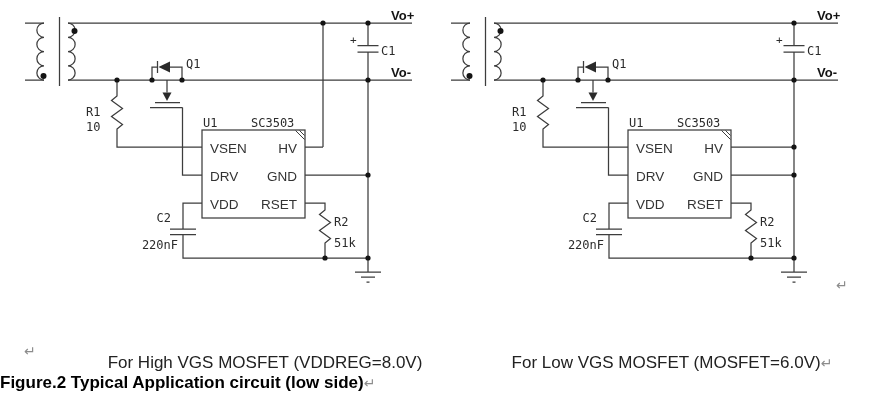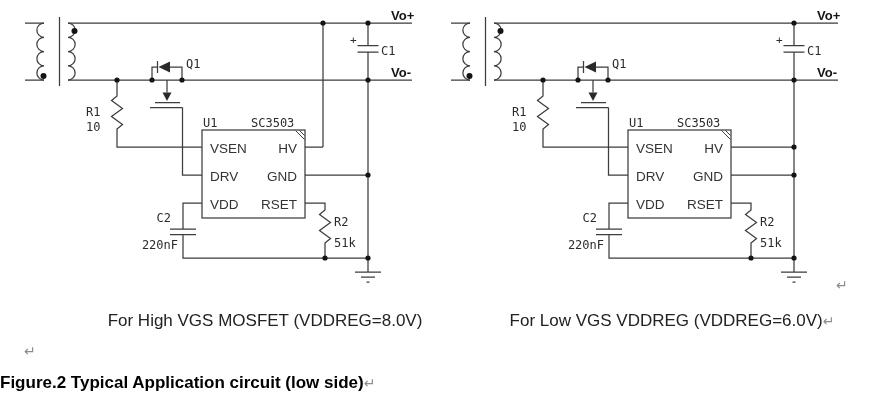--- a/index.html
+++ b/index.html
@@ -8,21 +8,21 @@
   svg{position:absolute;left:0;top:0;}
   .wire{stroke:#3d3d3d;stroke-width:1.25;fill:none;}
   .thin{stroke:#3d3d3d;stroke-width:1;fill:none;}
   .box{stroke:#3d3d3d;stroke-width:1.25;fill:#ffffff;}
   .dot{fill:#141414;stroke:none;}
   .tri{fill:#2a2a2a;stroke:none;}
   .mono{font-family:"DejaVu Sans Mono","Liberation Mono",monospace;font-size:12px;fill:#2b2b2b;}
   .mono-sm{font-family:"DejaVu Sans Mono","Liberation Mono",monospace;font-size:11px;fill:#2b2b2b;}
   .pin{font-family:"Liberation Sans",sans-serif;font-size:13.5px;fill:#333;}
   .net{font-family:"Liberation Sans",sans-serif;font-size:13px;font-weight:600;fill:#141414;}
-  .caption{position:absolute;font-size:17px;color:#222;text-align:center;line-height:20px;white-space:nowrap;}
+  .caption{position:absolute;font-size:17px;color:#222;text-align:center;line-height:20px;white-space:nowrap;margin-top:42px;}
   .title{position:absolute;font-size:17px;font-weight:bold;color:#000;text-align:left;line-height:21px;white-space:nowrap;}
   .rm{color:#8c8c8c;font-size:14px;font-weight:normal;}
   .rm-float{position:absolute;color:#8c8c8c;font-size:14px;line-height:14px;}
 </style>
 </head>
 <body>
 
 <div id="page">
   <svg width="874" height="411" viewBox="0 0 874 411">
 
@@ -140,19 +140,19 @@
   </svg>
 
   <span class="rm-float" style="left:836px;top:278px;">↵</span>
 
   <span class="rm-float" style="left:24px;top:344px;">↵</span>
 
   <div class="caption" style="left:45px;top:311px;width:440px;">
     <span>For High VGS MOSFET (VDDREG=8.0V)</span>
   </div>
   <div class="caption" style="left:452px;top:311px;width:440px;">
-    <span>For Low VGS VDDREG (VDDREG=6.0V)</span><span class="rm">↵</span>
+    <span>For Low VGS MOSFET (MOSFET=6.0V)</span><span class="rm">↵</span>
   </div>
 
   <div class="title" style="left:0px;top:372px;width:874px;">
     <span>Figure.2 Typical Application circuit (low side)</span><span class="rm">↵</span>
   </div>
 </div>
 
 </body></html>

